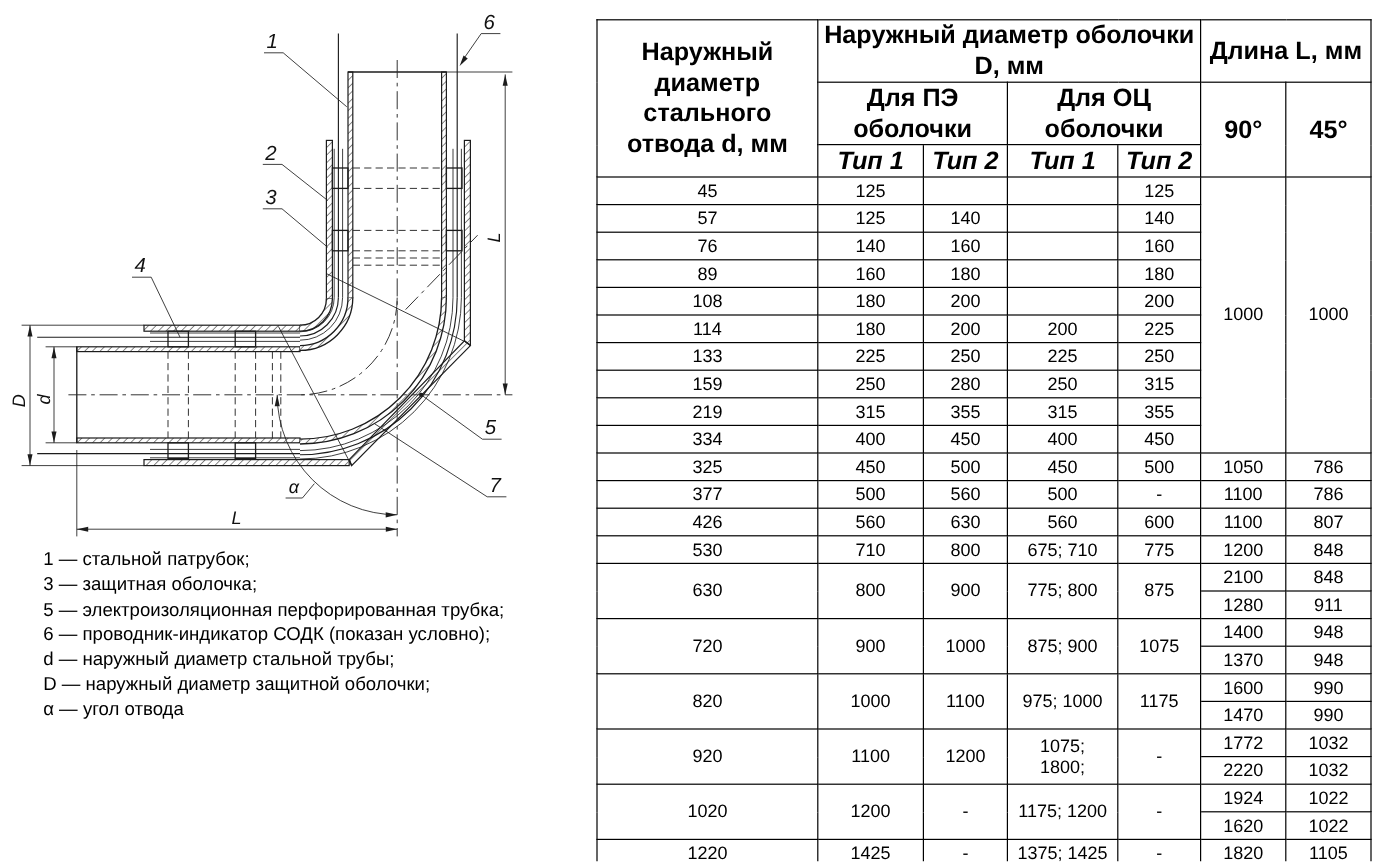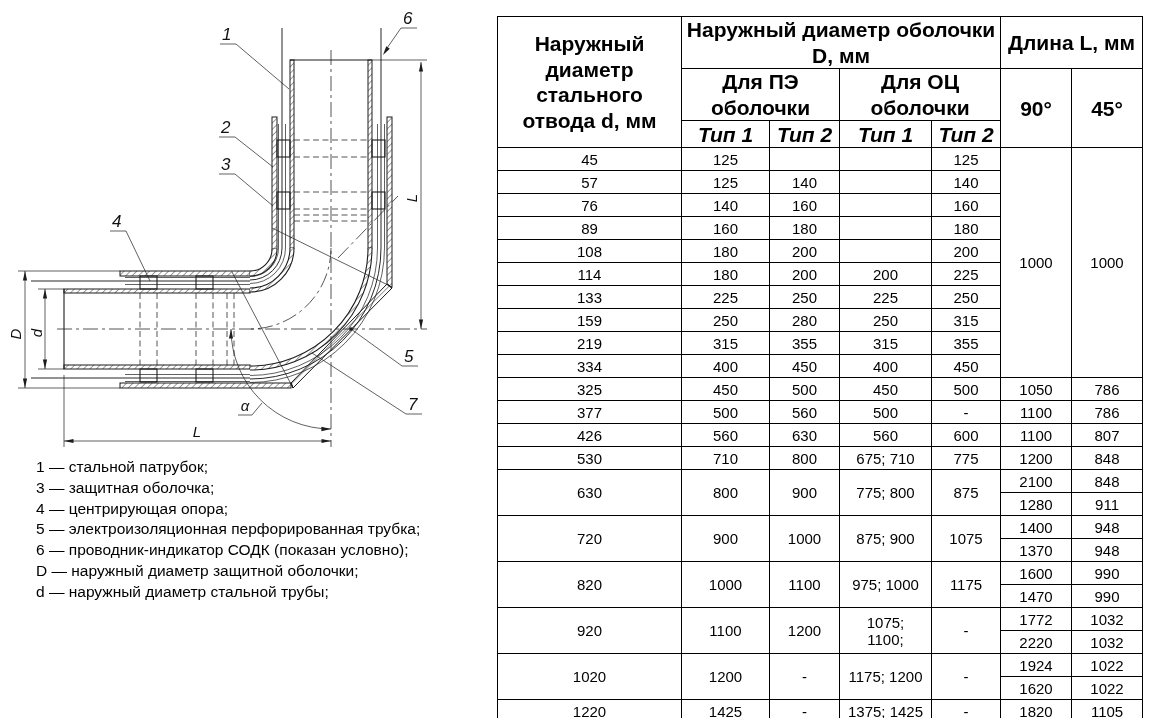--- a/index.html
+++ b/index.html
@@ -184,25 +184,25 @@
     <text class="dlbl" x="21" y="334" text-anchor="middle" transform="rotate(-90 21 334)">D</text>
     <text class="dlbl" x="42" y="333" text-anchor="middle" transform="rotate(-90 42 333)">d</text>
     <text class="dlbl" x="197" y="437" text-anchor="middle">L</text>
     <text class="dlbl" x="417" y="198" text-anchor="middle" transform="rotate(-90 417 198)">L</text>
     <text class="dlbl" x="245" y="411" text-anchor="middle">α</text>
   </svg>
 
   <div id="legend">
       <div>1 — стальной патрубок;</div>
       <div>3 — защитная оболочка;</div>
-      <div>4 — центрирующая опора;</div>
       <div>5 — электроизоляционная перфорированная трубка;</div>
       <div>6 — проводник-индикатор СОДК (показан условно);</div>
+      <div>d — наружный диаметр стальной трубы;</div>
       <div>D — наружный диаметр защитной оболочки;</div>
-      <div>d — наружный диаметр стальной трубы;</div>
+      <div>α — угол отвода</div>
     </div>
 
   <table id="spec-table">
     <colgroup>
       <col style="width:184px">
         <col style="width:88px">
         <col style="width:70px">
       <col style="width:92px">
         <col style="width:69px">
         <col style="width:71px">
@@ -374,21 +374,21 @@
         </tr>
         <tr>
           <td>1470</td>
           <td>990</td>
         </tr>
         <tr>
           <td rowspan="2">920</td>
           <td rowspan="2">1100</td>
           <td rowspan="2">1200</td>
           <td rowspan="2">1075;
-1100;</td>
+1800;</td>
           <td rowspan="2">-</td>
           <td>1772</td>
           <td>1032</td>
         </tr>
         <tr>
           <td>2220</td>
           <td>1032</td>
         </tr>
         <tr>
           <td rowspan="2">1020</td>

